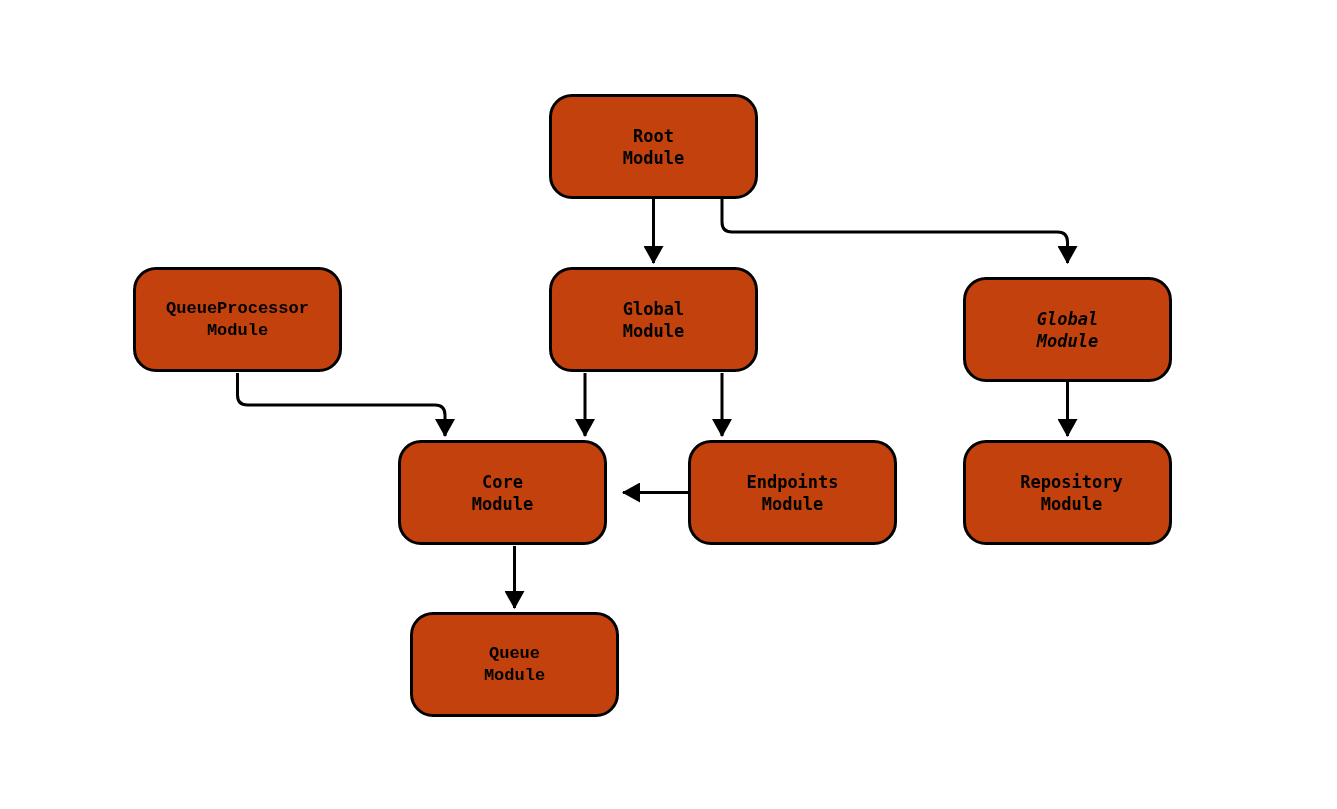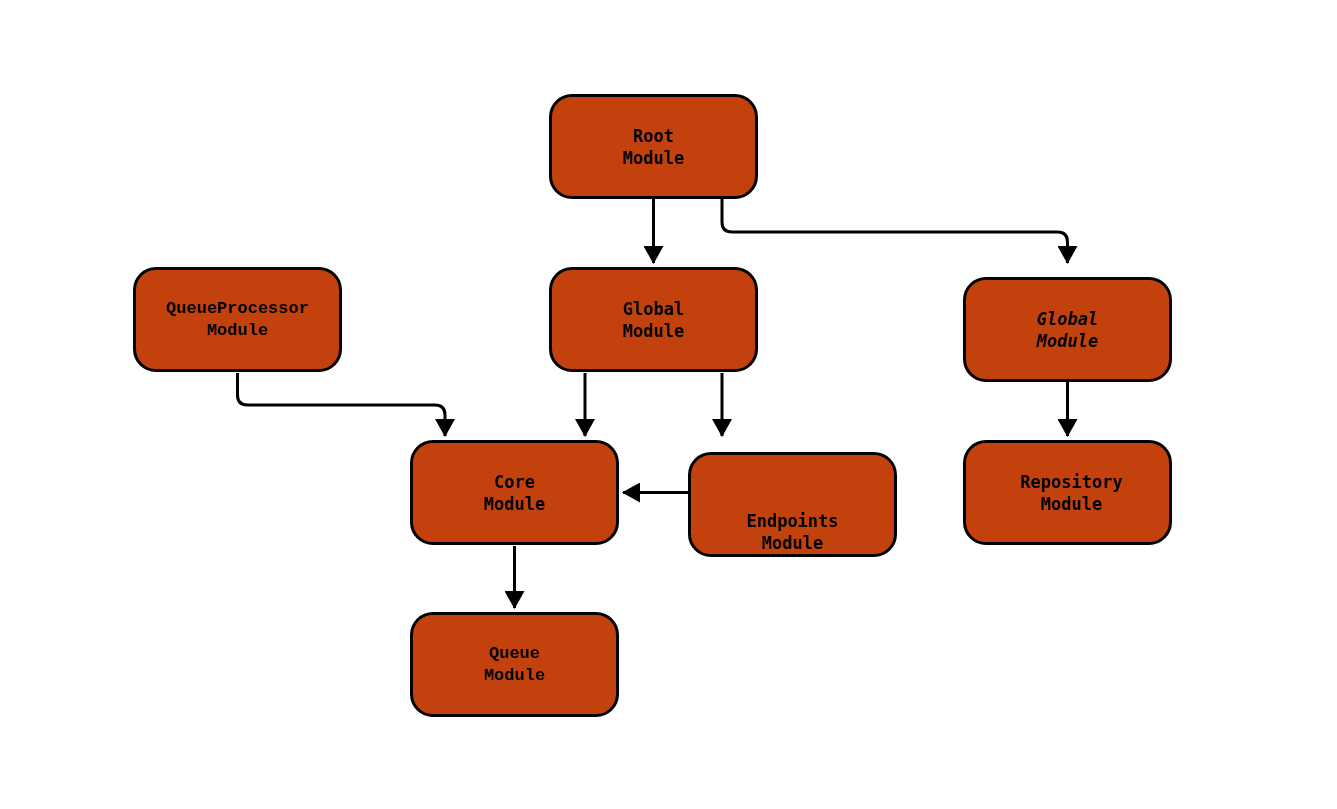--- a/index.html
+++ b/index.html
@@ -44,22 +44,22 @@
     line-height: 22px;
     font-weight: bold;
     color: #000000;
     white-space: pre-line;
   }
   
   .pos-root          { left: 549px; top: 94px; }
   .pos-queueproc     { left: 133px; top: 267px; font-family: Liberation Mono, monospace; }
   .pos-server        { left: 549px; top: 267px; }
   .pos-global        { left: 963px; top: 277px; font-style: italic; }
-  .pos-core          { left: 410px; top: 440px; }
-  .pos-endpoints     { left: 688px; top: 452px; align-items: flex-end; }
+  .pos-core          { left: 398px; top: 440px; }
+  .pos-endpoints     { left: 688px; top: 440px; }
   .pos-repository    { left: 963px; top: 440px; padding-left: 8px; }
   .pos-queue         { left: 410px; top: 612px; font-family: Liberation Mono, monospace; }
 </style>
 </head>
 <body>
 
 <div class="canvas">
 
   <svg class="edges" width="1337" height="809" aria-hidden="true">
     <defs>

